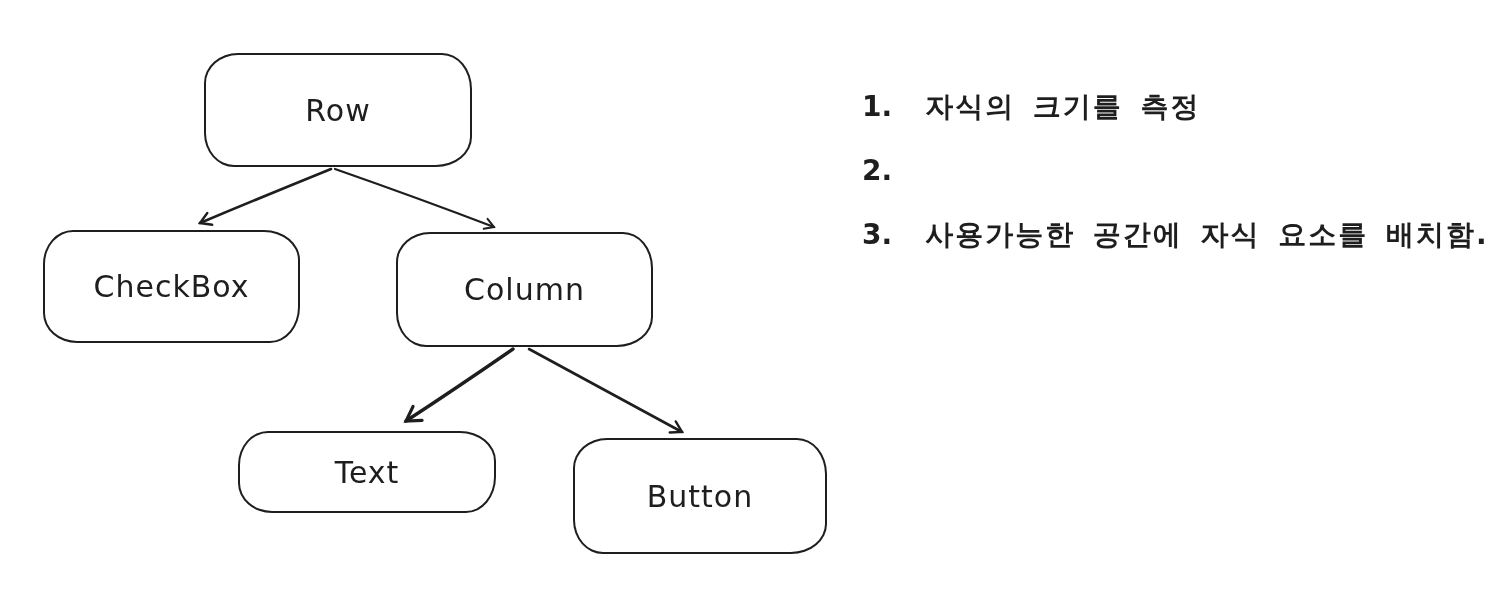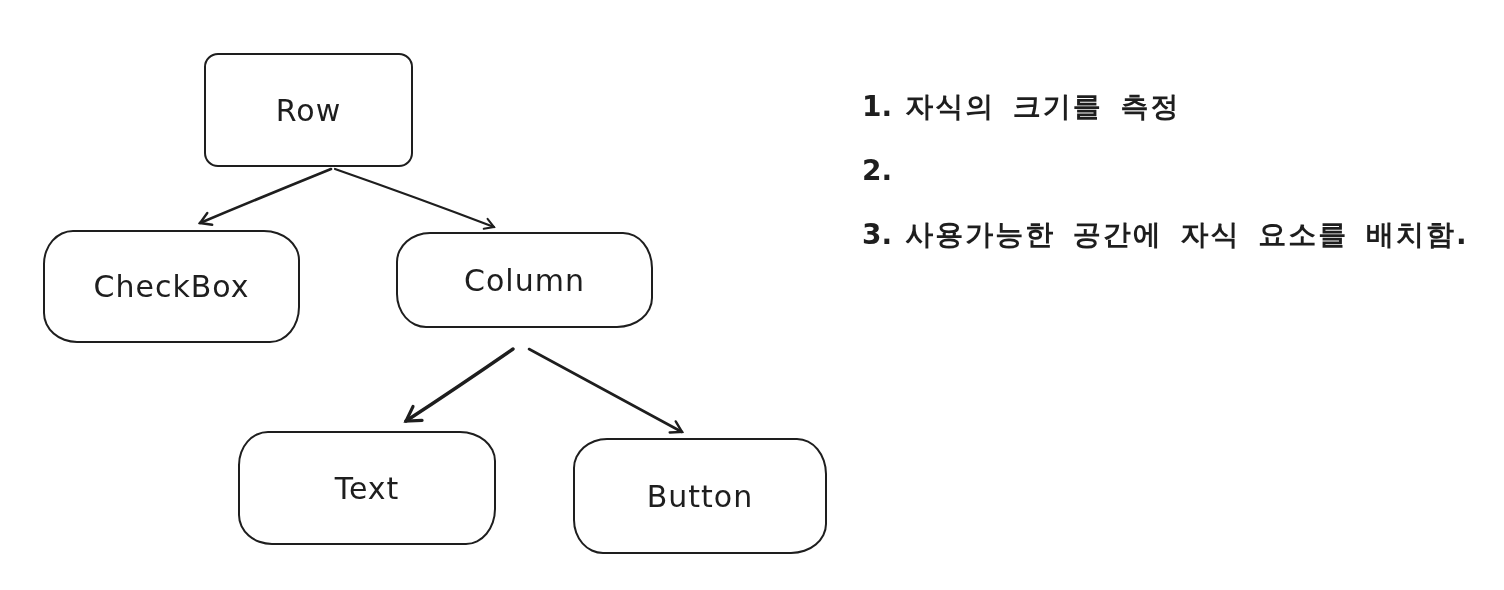--- a/index.html
+++ b/index.html
@@ -39,24 +39,24 @@
     background: #ffffff;
     display: flex;
     align-items: center;
     justify-content: center;
     font-size: 30px;
     letter-spacing: 1px;
     color: #1e1e1e;
     
     border-radius: 34px 30px 36px 30px / 30px 36px 30px 34px;
   }
-  .node-row      { left: 204px; top:  53px; width: 209px; height: 114px; border-radius: 14px; }
+  .node-row      { left: 204px; top:  53px; width: 268px; height: 114px; }
   .node-checkbox { left:  43px; top: 230px; width: 257px; height: 113px; border-radius: 30px 36px 30px 34px / 34px 30px 36px 30px; text-align: right; }
-  .node-column   { left: 396px; top: 232px; width: 257px; height: 96px; }
-  .node-text     { left: 238px; top: 431px; width: 258px; height: 114px; border-radius: 30px 36px 30px 34px / 34px 30px 36px 30px; }
+  .node-column   { left: 396px; top: 232px; width: 257px; height: 115px; }
+  .node-text     { left: 238px; top: 431px; width: 258px; height: 82px; border-radius: 30px 36px 30px 34px / 34px 30px 36px 30px; }
   .node-button   { left: 573px; top: 438px; width: 254px; height: 116px; justify-content: center; }
   .notes {
     position: absolute;
     left: 862px;
     top: 90px;
     display: flex;
     flex-direction: column;
     gap: 30px;
     color: #1e1e1e;
     font-size: 28px;
@@ -68,20 +68,21 @@
     line-height: 34px;
     white-space: nowrap;
   }
   .note-num {
     margin-right: 13px;
     font-weight: 700;
   }
   .note-txt {
     letter-spacing: 2px;
     word-spacing: 6px;
+    margin-left: 20px;
   }
 </style>
 </head>
 <body>
 
 <div class="canvas">
 
   <svg class="arrows" viewBox="0 0 1504 590" xmlns="http://www.w3.org/2000/svg">
     <defs>
       <marker id="ah" viewBox="0 0 12 12" refX="10" refY="6" markerWidth="6.5" markerHeight="6.5" orient="auto-start-reverse">

